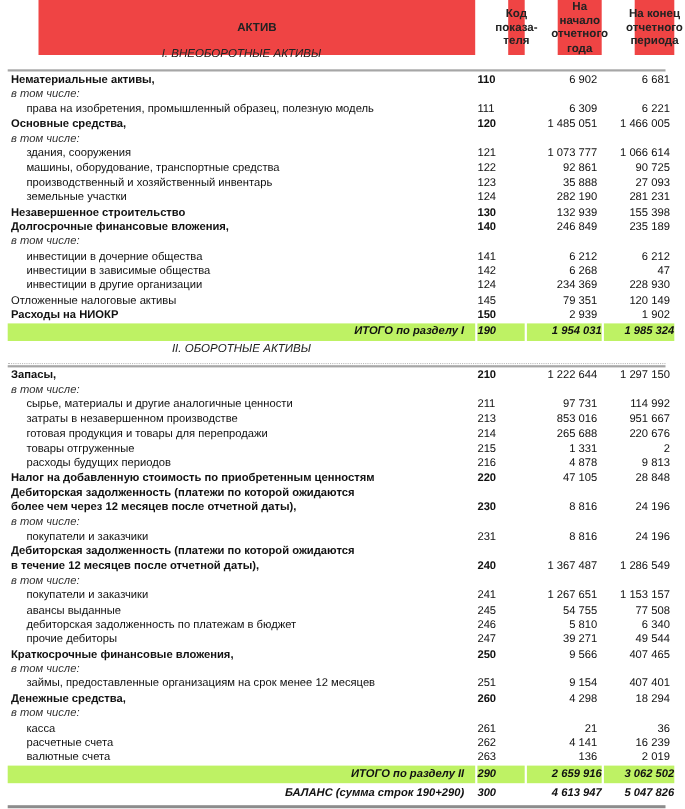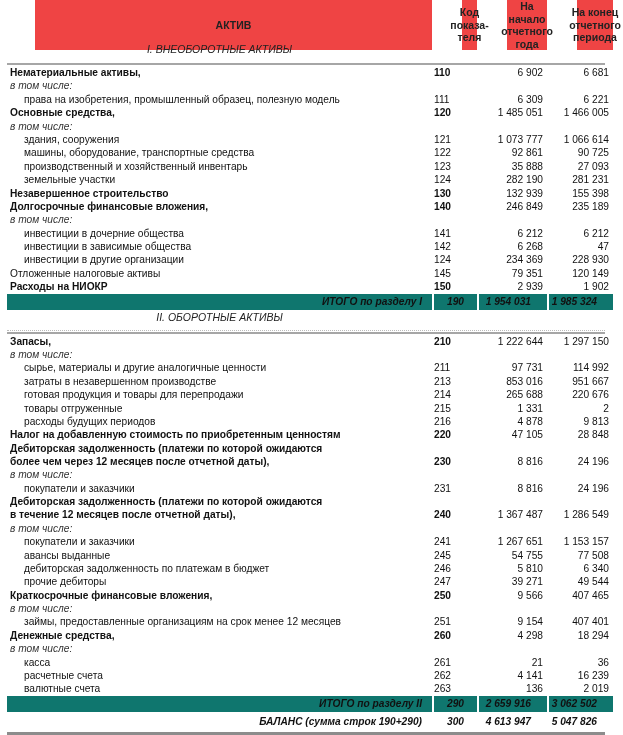--- a/index.html
+++ b/index.html
@@ -17,24 +17,24 @@
     .row.tall { height: 26.6px; line-height: 13.3px; }
     .row > .lbl { padding-left: 3px; white-space: nowrap; }
     .row > .code { text-align: left; }
     .row > .num { text-align: right; padding-right: 4px; }
     .row.b > .lbl, .row.b > .code { font-weight: bold; }
     .row.sub > .lbl { font-style: italic; color: #333; }
     .row.ind > .lbl { padding-left: 17px; }
     .row.tall > .code, .row.tall > .num { align-self: end; }
     .total { display: grid; grid-template-columns: 425px 43px 68px 64px; column-gap: 2px; height: 16px; line-height: 16px;
       font-weight: bold; font-style: italic; }
-    .total.shaded > div { background: #0f766e; }
+    .total.shaded > div { background: #bef264; }
     .total > .lbl { text-align: right; padding-right: 10px; }
-    .total > .code { text-align: center; }
-    .total > .num { text-align: right; padding-right: 16px; }
+    .total > .code { text-align: left; }
+    .total > .num { text-align: right; padding-right: 0; }
     .bottom-rule { height: 3px; background: #8c8c8c; width: 598px; margin-top: 2px; }
     .dotted { border-top: 1px dotted #bbb; width: 598px; }
   </style>
 </head>
 <body>
 
 <div class="sheet">
 
   <div class="grid hdr">
     <div>

